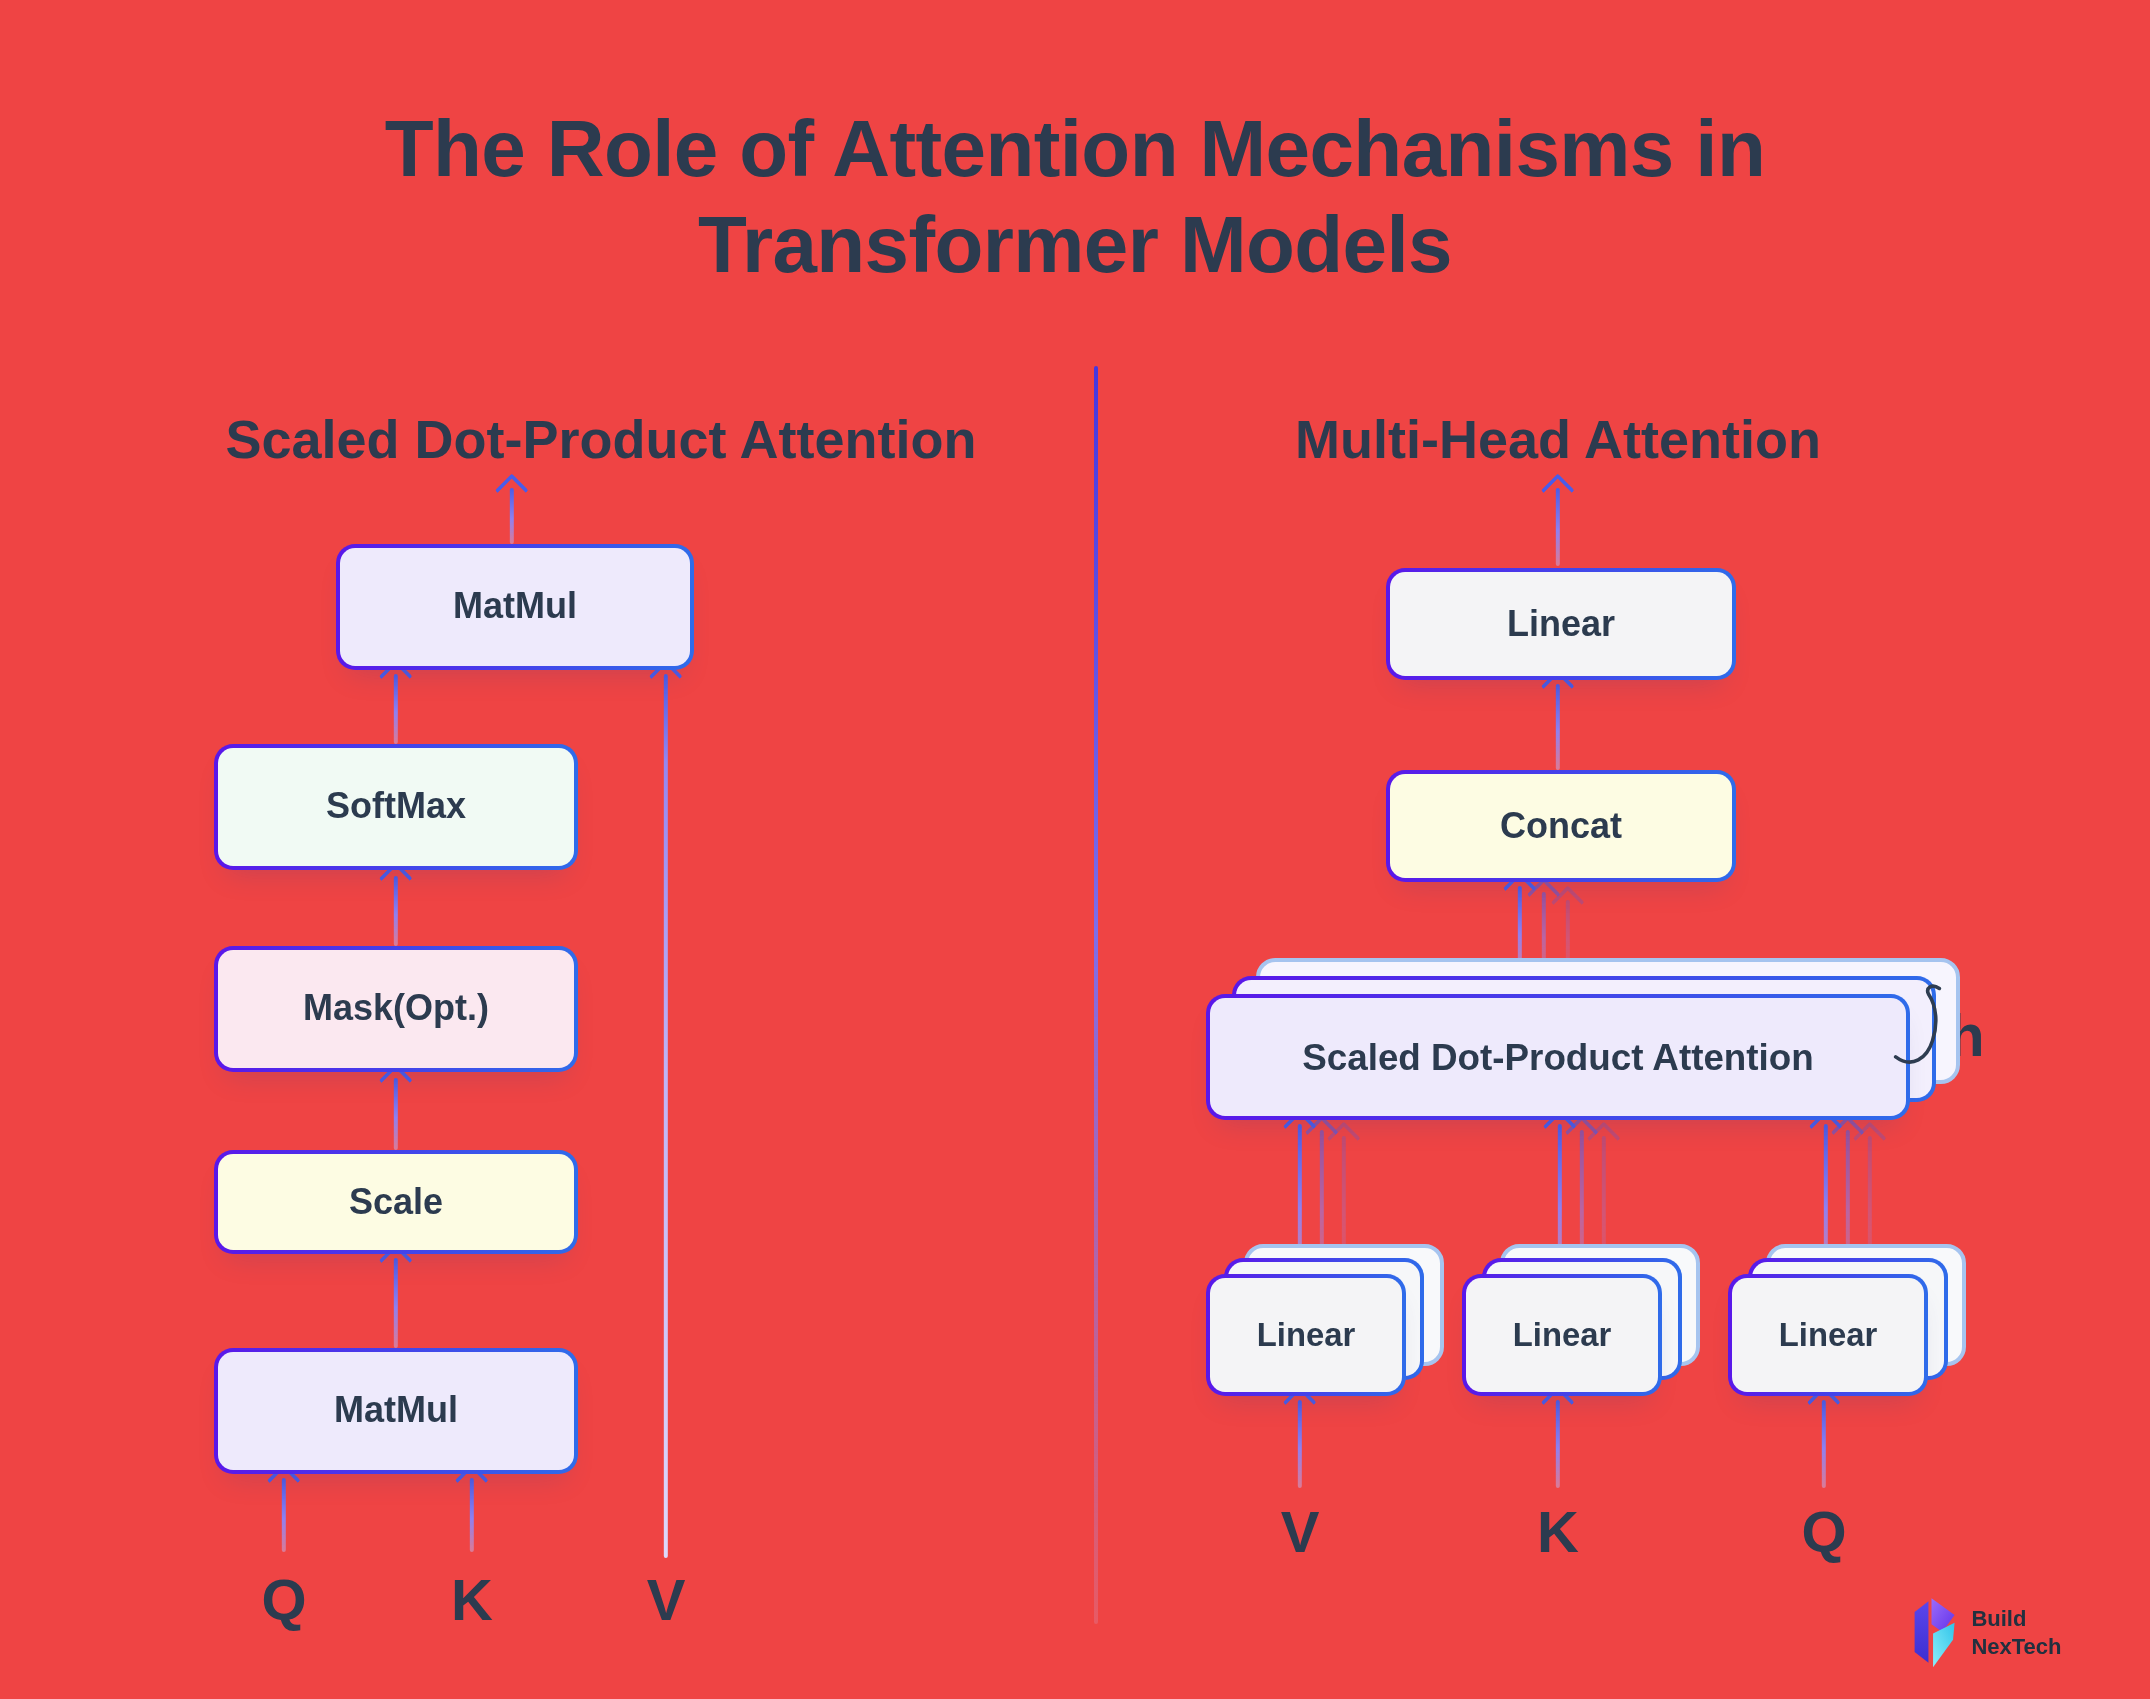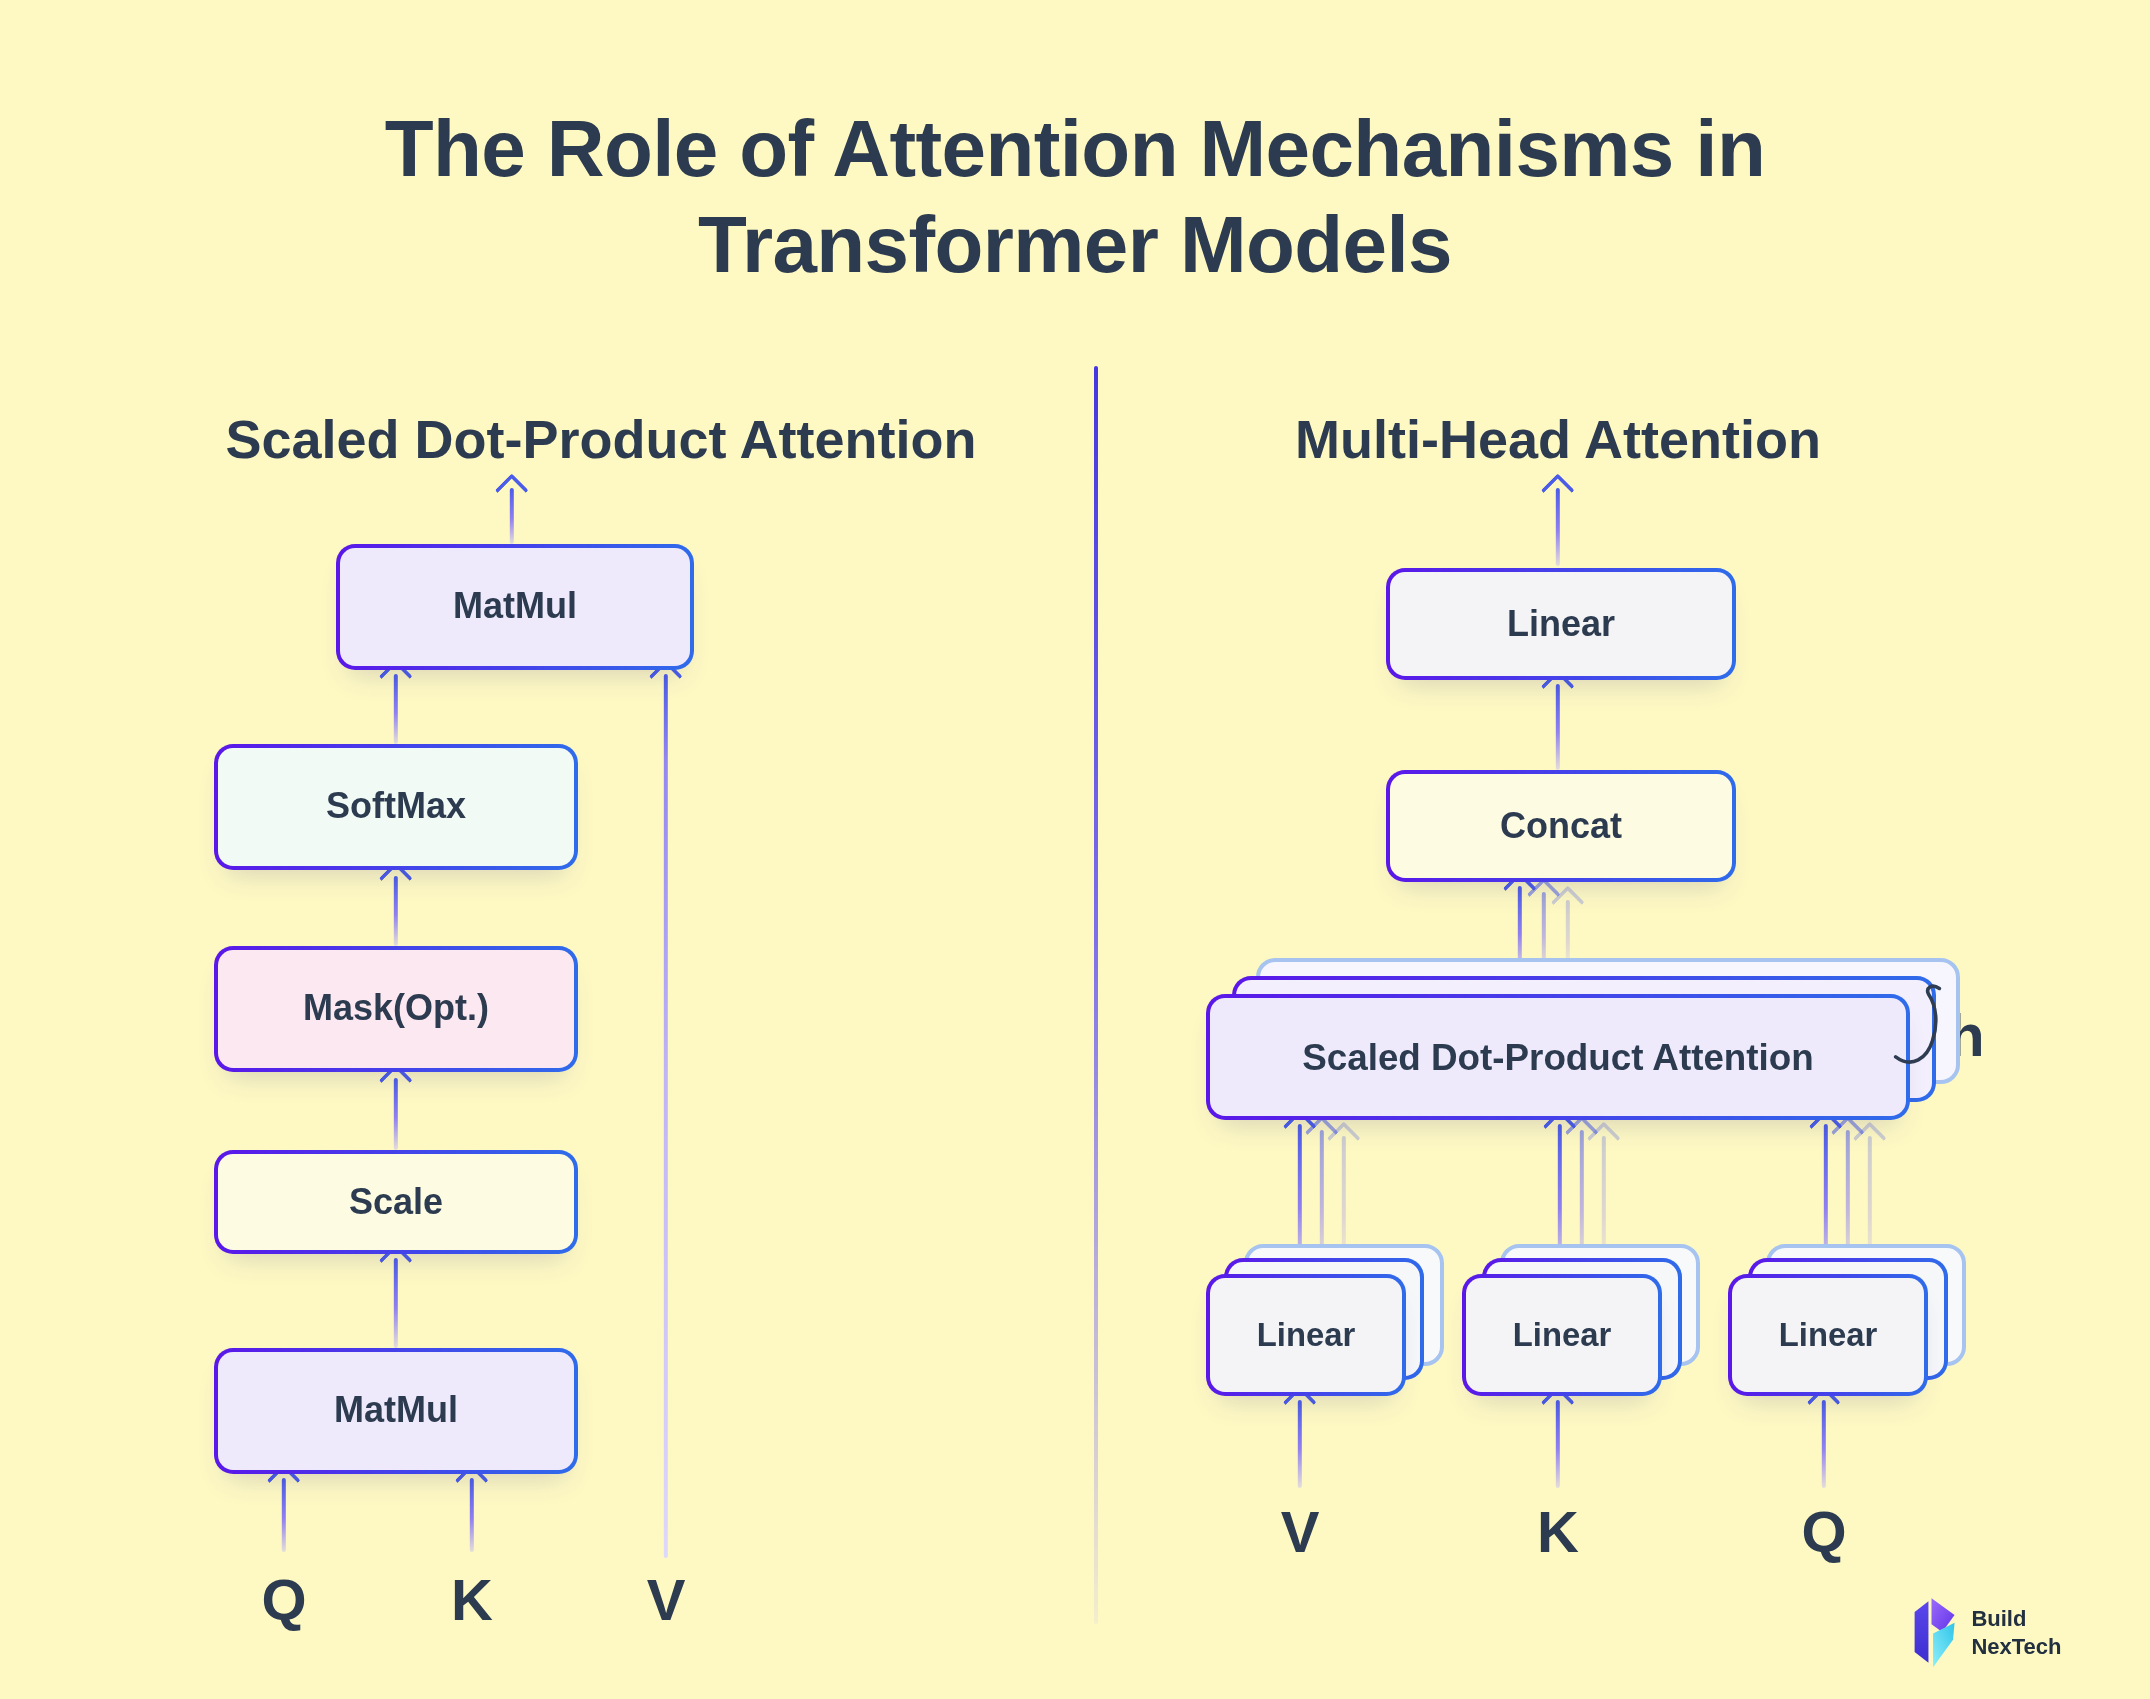--- a/index.html
+++ b/index.html
@@ -10,21 +10,21 @@
     --arrow-fade:#c7bdf6;
     --fill-lavender:#eeeafc;
     --fill-mint:#f1faf4;
     --fill-pink:#fbe8f0;
     --fill-yellow:#fdfce3;
     --fill-gray:#f4f4f6;
     --stack-edge:#a6c4ef;
     --divider-top:#4537df;
   }
   html,body{margin:0;padding:0;background:#ffffff;overflow:hidden;}
-  .stage{width:2151px;height:1700px;position:relative;background:#fef9c3;}
+  .stage{width:2151px;height:1700px;position:relative;background:#ef4444;}
   .canvas{width:1075px;height:850px;position:relative;transform:scale(2);transform-origin:0 0;
           font-family:"Liberation Sans", sans-serif;color:var(--ink);}
   .title{position:absolute;left:0;top:23px;width:100%;text-align:center;font-size:40px;line-height:1.2;
          font-weight:700;color:var(--ink);letter-spacing:-0.3px;}
   .title span{display:block;}
   .panel-heading{position:absolute;font-size:27px;font-weight:600;text-align:center;color:var(--ink);}
   .divider{position:absolute;left:547px;top:183px;width:2px;height:629px;border-radius:1.4px;
            background:linear-gradient(180deg,var(--divider-top) 0%,#7d6ee9 45%,rgba(199,191,246,.18) 100%);}
   
   .node{position:absolute;border-radius:9.6px;display:flex;align-items:center;justify-content:center;

